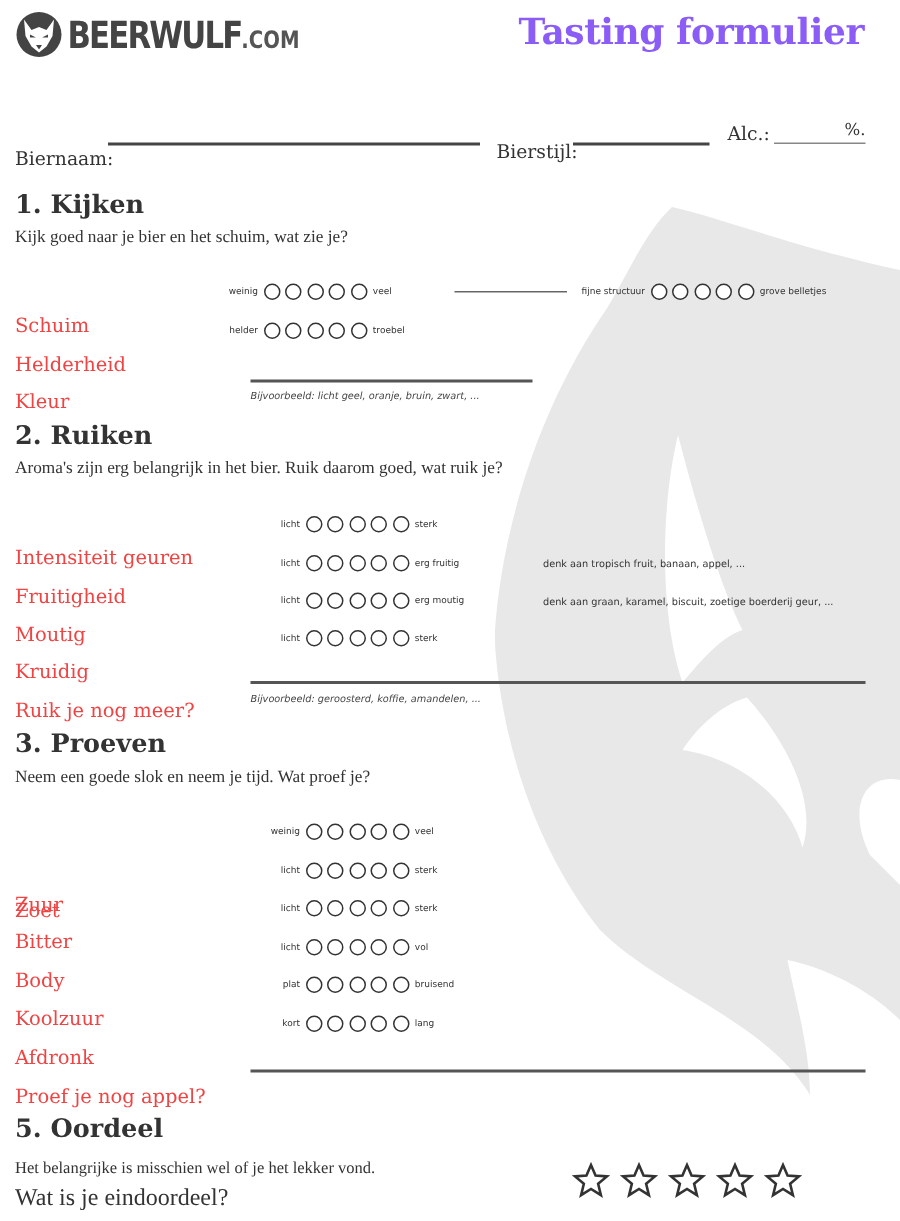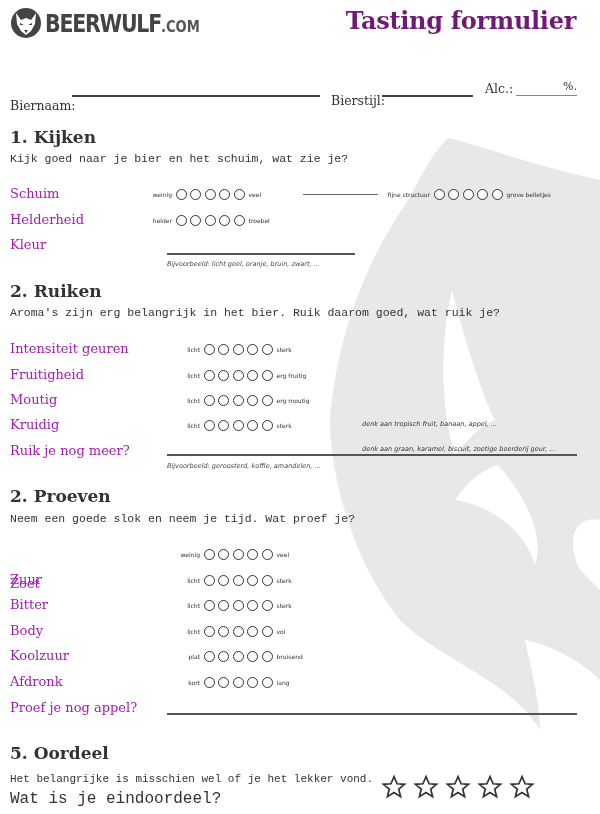--- a/index.html
+++ b/index.html
@@ -7,41 +7,41 @@
   body { position: relative; font-family: "DejaVu Serif", serif; color: #333333; }
 
   .watermark { position: absolute; left: 330px; top: 120px; width: 270px; height: 700px; z-index: 0; }
   .layer { position: absolute; z-index: 1; }
 
   
   .logo { left: 10px; top: 6px; display: flex; align-items: center; }
   .logo-icon { width: 32px; height: 34px; }
   .logo-text { font-family: "DejaVu Sans", sans-serif; font-weight: bold; font-size: 25px; color: #444; letter-spacing: -1.5px; margin-left: 3px; transform: scaleX(0.82); transform-origin: left center; display:inline-block; }
   .logo-com { font-family: "DejaVu Sans", sans-serif; font-size: 16px; color: #555; letter-spacing: 0px; }
-  .doc-title { right: 24px; top: 6px; font-size: 24px; font-weight: bold; color: #701a75; letter-spacing: -0.3px; }
+  .doc-title { right: 24px; top: 6px; font-size: 24px; font-weight: bold; color: #8b5cf6; letter-spacing: -0.3px; }
 
   
   .field-label { font-size: 12.5px; color: #333; }
   .field-line { position: absolute; height: 2px; background: #444; }
   .field-line.thin { height: 1px; background: #888; }
 
   
   .sec-title { font-size: 17px; font-weight: bold; color: #333; }
-  .sec-sub { font-family: Liberation Mono, monospace; font-size: 11.5px; color: #333; }
-  .row-label { font-size: 13px; color: #a21caf; }
+  .sec-sub { font-family: Liberation Serif, serif; font-size: 11.5px; color: #333; }
+  .row-label { font-size: 13px; color: #ef4444; margin-top: 24px; }
 
   .scale { display: flex; align-items: center; }
   .scale .lo { font-family: "DejaVu Sans", sans-serif; font-size: 6px; color: #333; text-align: right; width: 36px; padding-right: 4px; }
   .scale .hi { font-family: "DejaVu Sans", sans-serif; font-size: 6px; color: #333; padding-left: 4px; white-space: nowrap; }
   .circle { width: 11px; height: 11px; border: 1.3px solid #333; border-radius: 50%; margin-right: 3.4px; background: #fff; }
   .circle:last-child { margin-right: 0; }
   .circles { display: flex; align-items: center; }
 
   .hint { font-family: "DejaVu Sans", sans-serif; font-style: italic; font-size: 6.5px; color: #444; }
-  .note { font-family: "DejaVu Sans", sans-serif; font-style: italic; font-size: 6.5px; color: #333; margin-top: 48px; }
+  .note { font-family: "DejaVu Sans", sans-serif; font-size: 6.5px; color: #333; }
   .write-line { position: absolute; height: 2px; background: #555; }
 
   .stars { display: flex; }
   .star { width: 26px; height: 26px; margin-right: 6px; }
 </style>
 </head>
 <body>
 
 <svg class="watermark" viewBox="0 0 270 700">
   <path d="M 118 18 C 150 25 200 45 270 60 L 270 400 C 245 395 235 420 250 450 L 270 470 L 270 560 C 250 540 220 525 195 520 C 200 545 210 580 210 610 C 180 560 110 540 70 500 C 30 450 5 380 0 310 L 0 300 C 5 230 30 150 75 85 C 90 60 100 35 118 18 Z M 122 170 C 110 220 110 290 125 335 C 138 320 150 305 165 300 C 150 270 135 220 122 170 Z M 168 345 C 150 350 135 365 125 380 C 160 385 195 410 205 445 C 215 415 195 375 168 345 Z" fill="#e8e8e8"></path>
@@ -167,21 +167,21 @@
     <div class="circle"></div>
     <div class="circle"></div>
   </div>
   <span class="hi">sterk</span>
 </div>
 
 <div class="layer row-label" style="left:10px; top:443px;">Ruik je nog meer?</div>
 <div class="write-line" style="left:167px; top:454px; width:410px;"></div>
 <div class="layer hint" style="left:167px; top:462px;">Bijvoorbeeld: geroosterd, koffie, amandelen, ...</div>
 
-<div class="layer sec-title" style="left:10px; top:486px;">2. Proeven</div>
+<div class="layer sec-title" style="left:10px; top:486px;">3. Proeven</div>
 <div class="layer sec-sub" style="left:10px; top:512px;">Neem een goede slok en neem je tijd. Wat proef je?</div>
 
 <div class="layer row-label" style="left:10px; top:576px;">Zoet</div>
 <div class="layer scale" style="left:164px; top:549px;">
   <span class="lo" style="width:40px;">weinig</span>
   <div class="circles">
     <div class="circle"></div>
     <div class="circle"></div>
     <div class="circle"></div>
     <div class="circle"></div>

